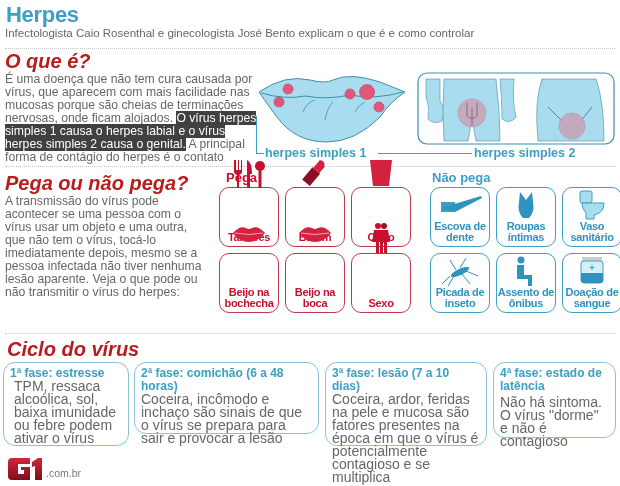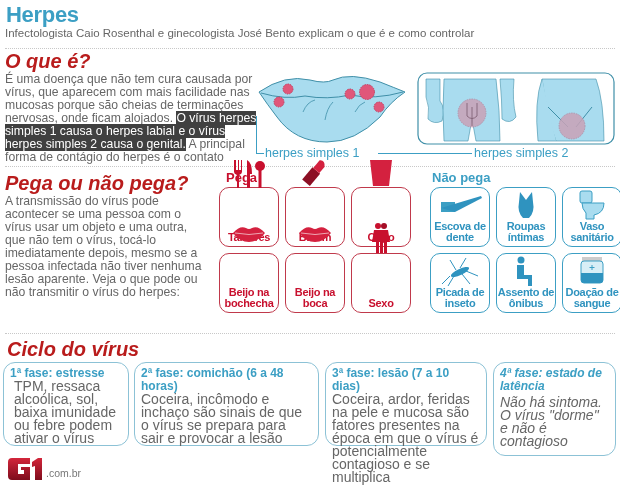--- a/index.html
+++ b/index.html
@@ -5,21 +5,21 @@
   * { box-sizing: border-box; margin: 0; padding: 0; }
   html, body { width: 620px; height: 486px; background: #ffffff; overflow: hidden; }
   body { font-family: "Liberation Sans", sans-serif; color: #555; position: relative; }
   .abs { position: absolute; }
   .title { left: 6px; top: 2px; font-size: 22px; font-weight: bold; color: #3c9fc4; letter-spacing: -0.3px; }
   .subtitle { left: 5px; top: 27px; font-size: 11.5px; color: #666; }
   .dotline { height: 0; border-top: 1px dotted #c8c8c8; }
   .h2 { font-size: 20px; font-weight: bold; color: #b91c1c; font-style: italic; }
   .body-text { font-size: 12.2px; line-height: 13px; color: #666; }
   .hl { background: #404040; color: #fff; }
-  .lbl-blue { font-size: 12.5px; font-weight: normal; color: #3c9fc4; }
+  .lbl-blue { font-size: 12.5px; font-weight: bold; color: #3c9fc4; }
   .grid { display: grid; grid-template-columns: repeat(3, 60px); grid-gap: 6px; }
   .card { width: 60px; height: 60px; border-radius: 10px; position: relative; display: flex; flex-direction: column; align-items: center; justify-content: flex-end; padding-bottom: 3px; }
   .card.red { border: 1.5px solid #c0394b; gap: 44px; }
   .card.blue { border: 1.5px solid #3c9fc4; }
   .card .ico { flex: 1; display: flex; align-items: center; justify-content: center; width: 100%; }
   .card .cap { font-size: 11px; font-weight: bold; text-align: center; line-height: 11px; letter-spacing: -0.3px; }
   .red .cap { color: #c8102e; }
   .blue .cap { color: #2f93bf; }
   .sec-red { font-size: 13px; font-weight: bold; color: #c8102e; }
   .sec-blue { font-size: 13px; font-weight: bold; color: #3c9fc4; }
@@ -200,29 +200,29 @@
 </div>
 
 <div class="abs dotline" style="left:5px; top:333px; width:610px;"></div>
 
 <div class="abs h2" style="left:7px; top:338px;">Ciclo do vírus</div>
 
 <div class="abs phase" style="left:3px; top:362px; width:126px; height:84px;">
   <div class="pt">1ª fase: estresse</div>
   <div class="pb" style="padding-left:4px;">TPM, ressaca alcoólica, sol, baixa imunidade ou febre podem ativar o vírus</div>
 </div>
-<div class="abs phase" style="left:134px; top:362px; width:185px; height:84px;">
+<div class="abs phase" style="left:134px; top:362px; width:185px; height:72px;">
   <div class="pt">2ª fase: comichão (6 a 48 horas)</div>
   <div class="pb">Coceira, incômodo e inchaço são sinais de que o vírus se prepara para sair e provocar a lesão</div>
 </div>
 <div class="abs phase" style="left:325px; top:362px; width:162px; height:84px;">
   <div class="pt">3ª fase: lesão (7 a 10 dias)</div>
   <div class="pb">Coceira, ardor, feridas na pele e mucosa são fatores presentes na época em que o vírus é potencialmente contagioso e se multiplica</div>
 </div>
-<div class="abs phase" style="left:493px; top:362px; width:123px; height:94px;font-style:italic;">
+<div class="abs phase" style="left:493px; top:362px; width:123px; height:76px;">
   <div class="pt">4ª fase: estado de latência</div>
   <div class="pb" style="margin-top:3px;">Não há sintoma. O vírus "dorme" e não é contagioso</div>
 </div>
 
 <div class="abs g1">
   <svg width="36" height="22" viewBox="0 0 36 22">
     <defs>
         <linearGradient id="gr" x1="0" y1="0" x2="0" y2="1">
           <stop offset="0" stop-color="#d3263b"></stop>
           <stop offset="1" stop-color="#7e0d1c"></stop>

